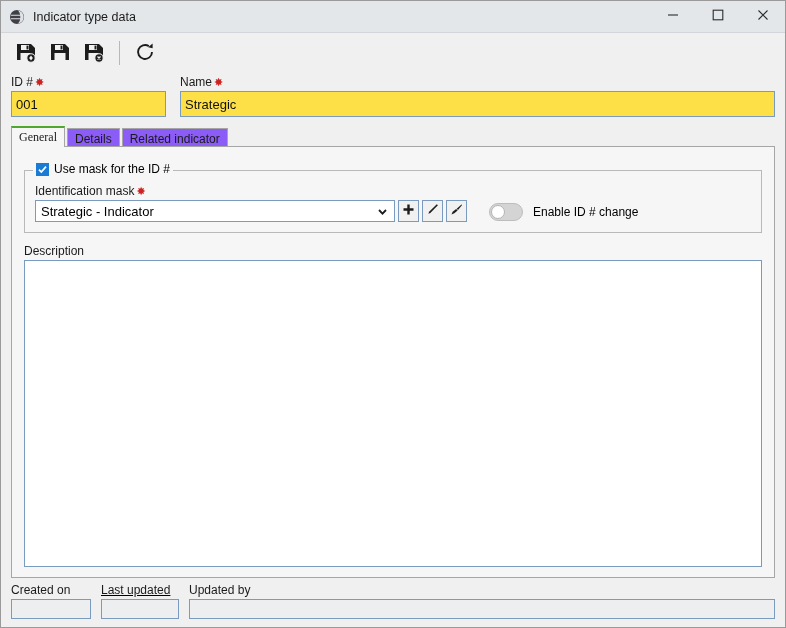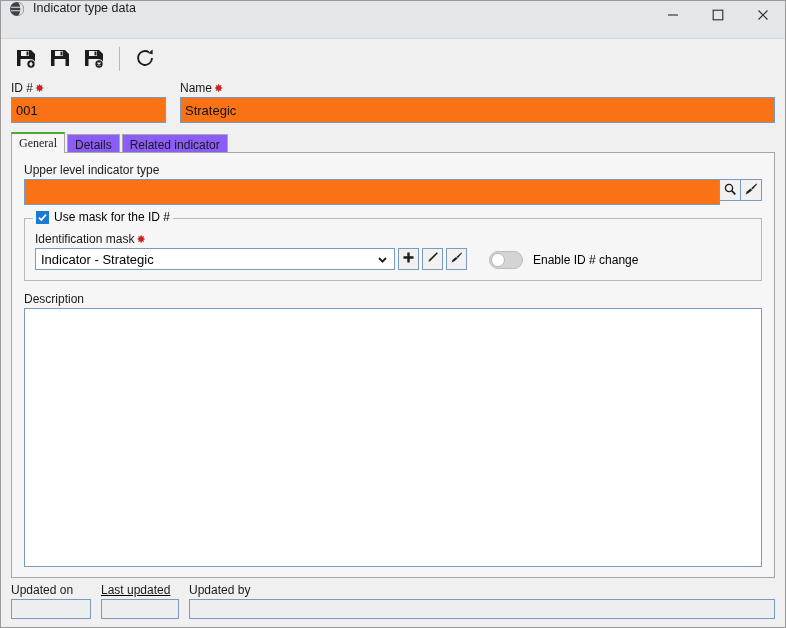--- a/index.html
+++ b/index.html
@@ -16,24 +16,24 @@
   .window {
     width: 786px; height: 628px;
     background: #f0f0f0;
     border: 1px solid #9a9a9a;
     display: flex; flex-direction: column;
     position: relative;
   }
 
   
   .titlebar {
-    height: 38px;
+    height: 32px;
     background: #e4e7ea;
     border-bottom: 1px solid #d2d5d9;
-    display: flex; align-items: flex-start;
+    display: flex; align-items: center;
     flex: 0 0 auto;
   }
   .title-icon {
     width: 16px; height: 16px;
     margin-left: 8px; margin-right: 8px;
     flex: 0 0 auto;
   }
   .title-text {
     font-size: 12.5px;
     color: #1a1a1a;
@@ -91,21 +91,21 @@
   .req {
     color: #cc2222;
     font-size: 11px;
     margin-left: 2px;
     line-height: 1;
   }
 
   .textbox {
     height: 22px;
     border: 1px solid #7a9bbd;
-    background: #f97316;
+    background: #fde047;
     font-family: "Liberation Sans", sans-serif;
     font-size: 13px;
     color: #111;
     padding: 12px 4px;
     width: 100%;
     outline: none;
   }
 
   
   .tabstrip {
@@ -380,61 +380,39 @@
     </div>
 
     <div class="tabstrip">
       <div class="tab active">General</div>
       <div class="tab">Details</div>
       <div class="tab">Related indicator</div>
     </div>
 
     <div class="tabpanel">
 
-      <div>
-        <div class="flabel">Upper level indicator type</div>
-        <div class="lookup-row">
-          <input class="textbox" type="text" value="" style="">
-          <div class="icon-btn">
-            <span>
-              <svg width="14" height="14" viewBox="0 0 14 14">
-                <circle cx="6" cy="6" r="3.6" fill="none" stroke="#1c1c1c" stroke-width="1.3"></circle>
-                <path d="M8.7 8.7 L12.3 12.3" stroke="#1c1c1c" stroke-width="1.7"></path>
-              </svg>
-            </span>
-          </div>
-          <div class="icon-btn">
-            <span>
-              <svg width="14" height="14" viewBox="0 0 14 14">
-                <path d="M12.4 1.6 L7.2 6.2 L8.6 7.6 L13 2.3 Z" fill="#1c1c1c"></path>
-                <path d="M6.6 6.6 L8.2 8.2 L4.6 11.1 L1.6 12.4 L2.9 9.4 Z" fill="#1c1c1c"></path>
-              </svg>
-            </span>
-          </div>
-        </div>
-      </div>
 
       <div class="fieldset">
         <div class="legend">
           <span class="checkbox">
             <svg width="11" height="11" viewBox="0 0 11 11">
               <path d="M2 5.6 L4.3 8 L9 2.6" fill="none" stroke="#ffffff" stroke-width="1.7"></path>
             </svg>
           </span>
           <span>Use mask for the ID #</span>
         </div>
 
         <div class="mask-row">
           <div class="mask-combo-wrap">
             <div class="flabel">
               <span>Identification mask</span>
               <span class="req">✸</span>
             </div>
             <div class="combo">
-              <span>Indicator - Strategic</span>
+              <span>Strategic - Indicator</span>
               <span class="chev">
                 <svg width="11" height="11" viewBox="0 0 11 11">
                   <path d="M2 4 L5.5 7.6 L9 4" fill="none" stroke="#1c1c1c" stroke-width="1.8"></path>
                 </svg>
               </span>
             </div>
           </div>
 
           <div class="sq-btn">
             <span>
@@ -471,21 +449,21 @@
       <div class="desc-wrap">
         <div class="flabel">Description</div>
         <textarea class="desc-area" style=""></textarea>
       </div>
 
     </div>
   </div>
 
   <div class="footer">
     <div class="foot-block created">
-      <div class="flabel">Updated on</div>
+      <div class="flabel">Created on</div>
       <input class="foot-input" type="text" readonly="" value="" style="">
     </div>
     <div class="foot-block updated">
       <div class="flabel">Last updated</div>
       <input class="foot-input" type="text" readonly="" value="" style="">
     </div>
     <div class="foot-block by">
       <div class="flabel">Updated by</div>
       <input class="foot-input" type="text" readonly="" value="" style="">
     </div>

